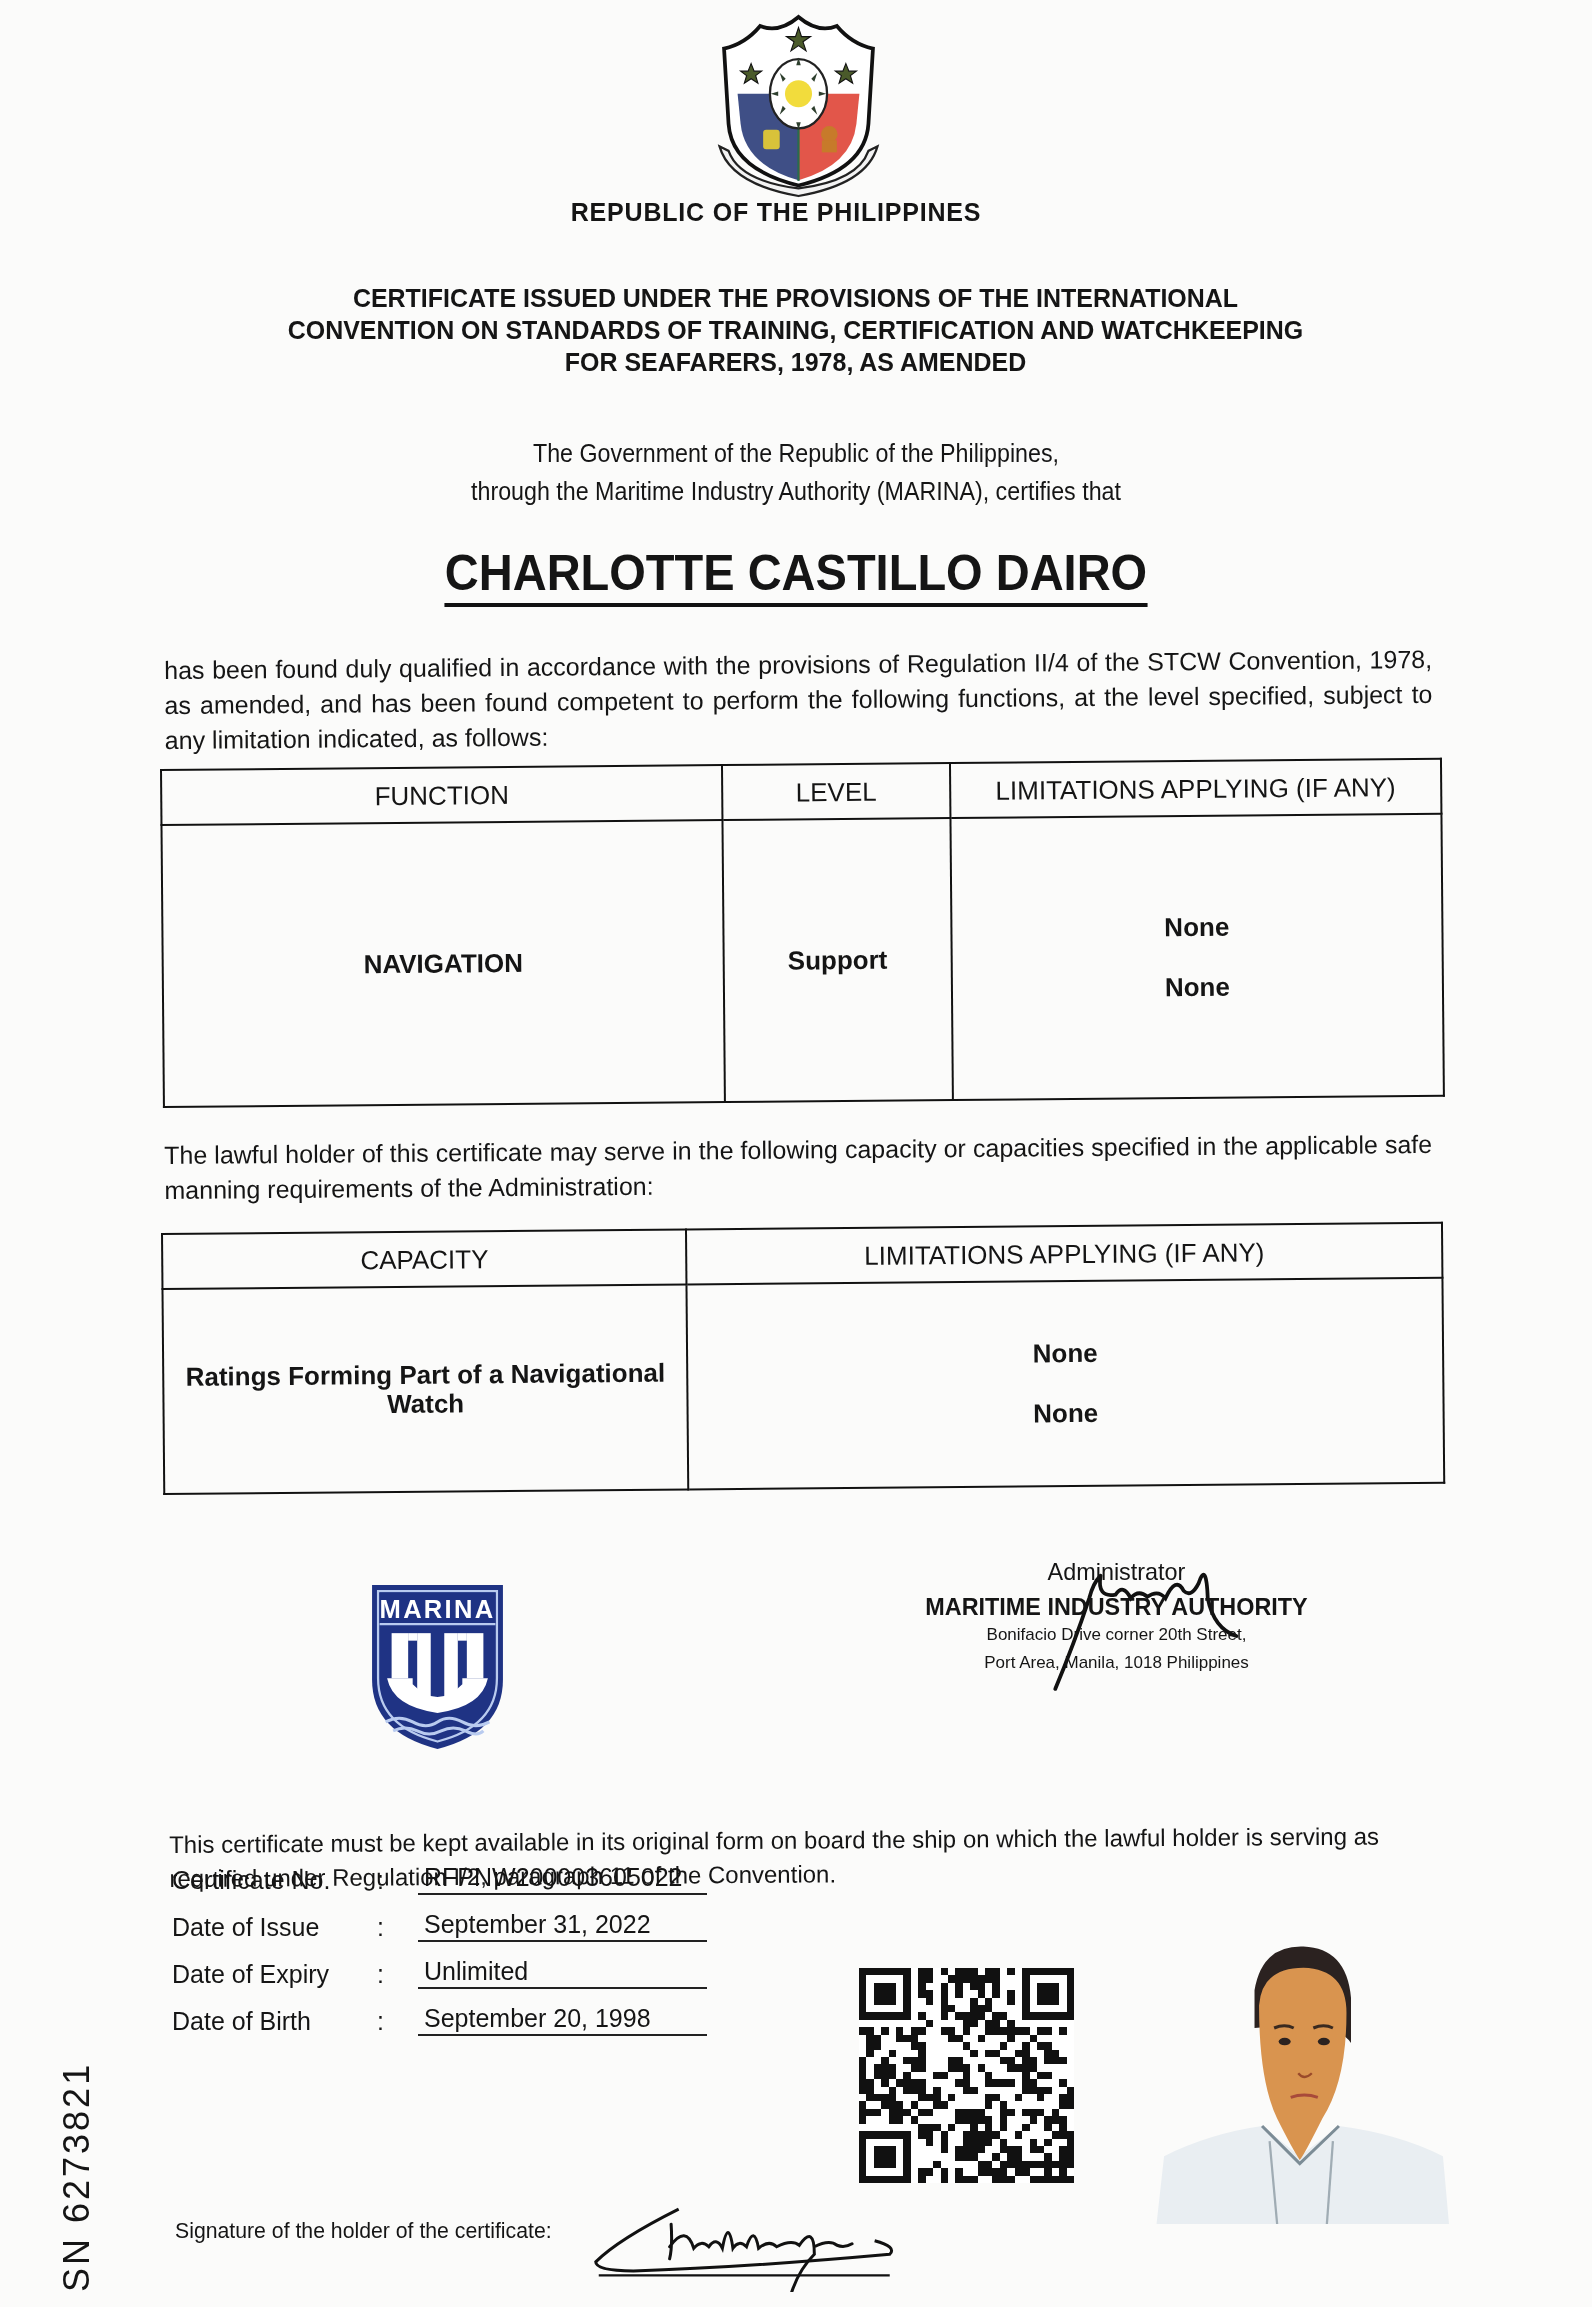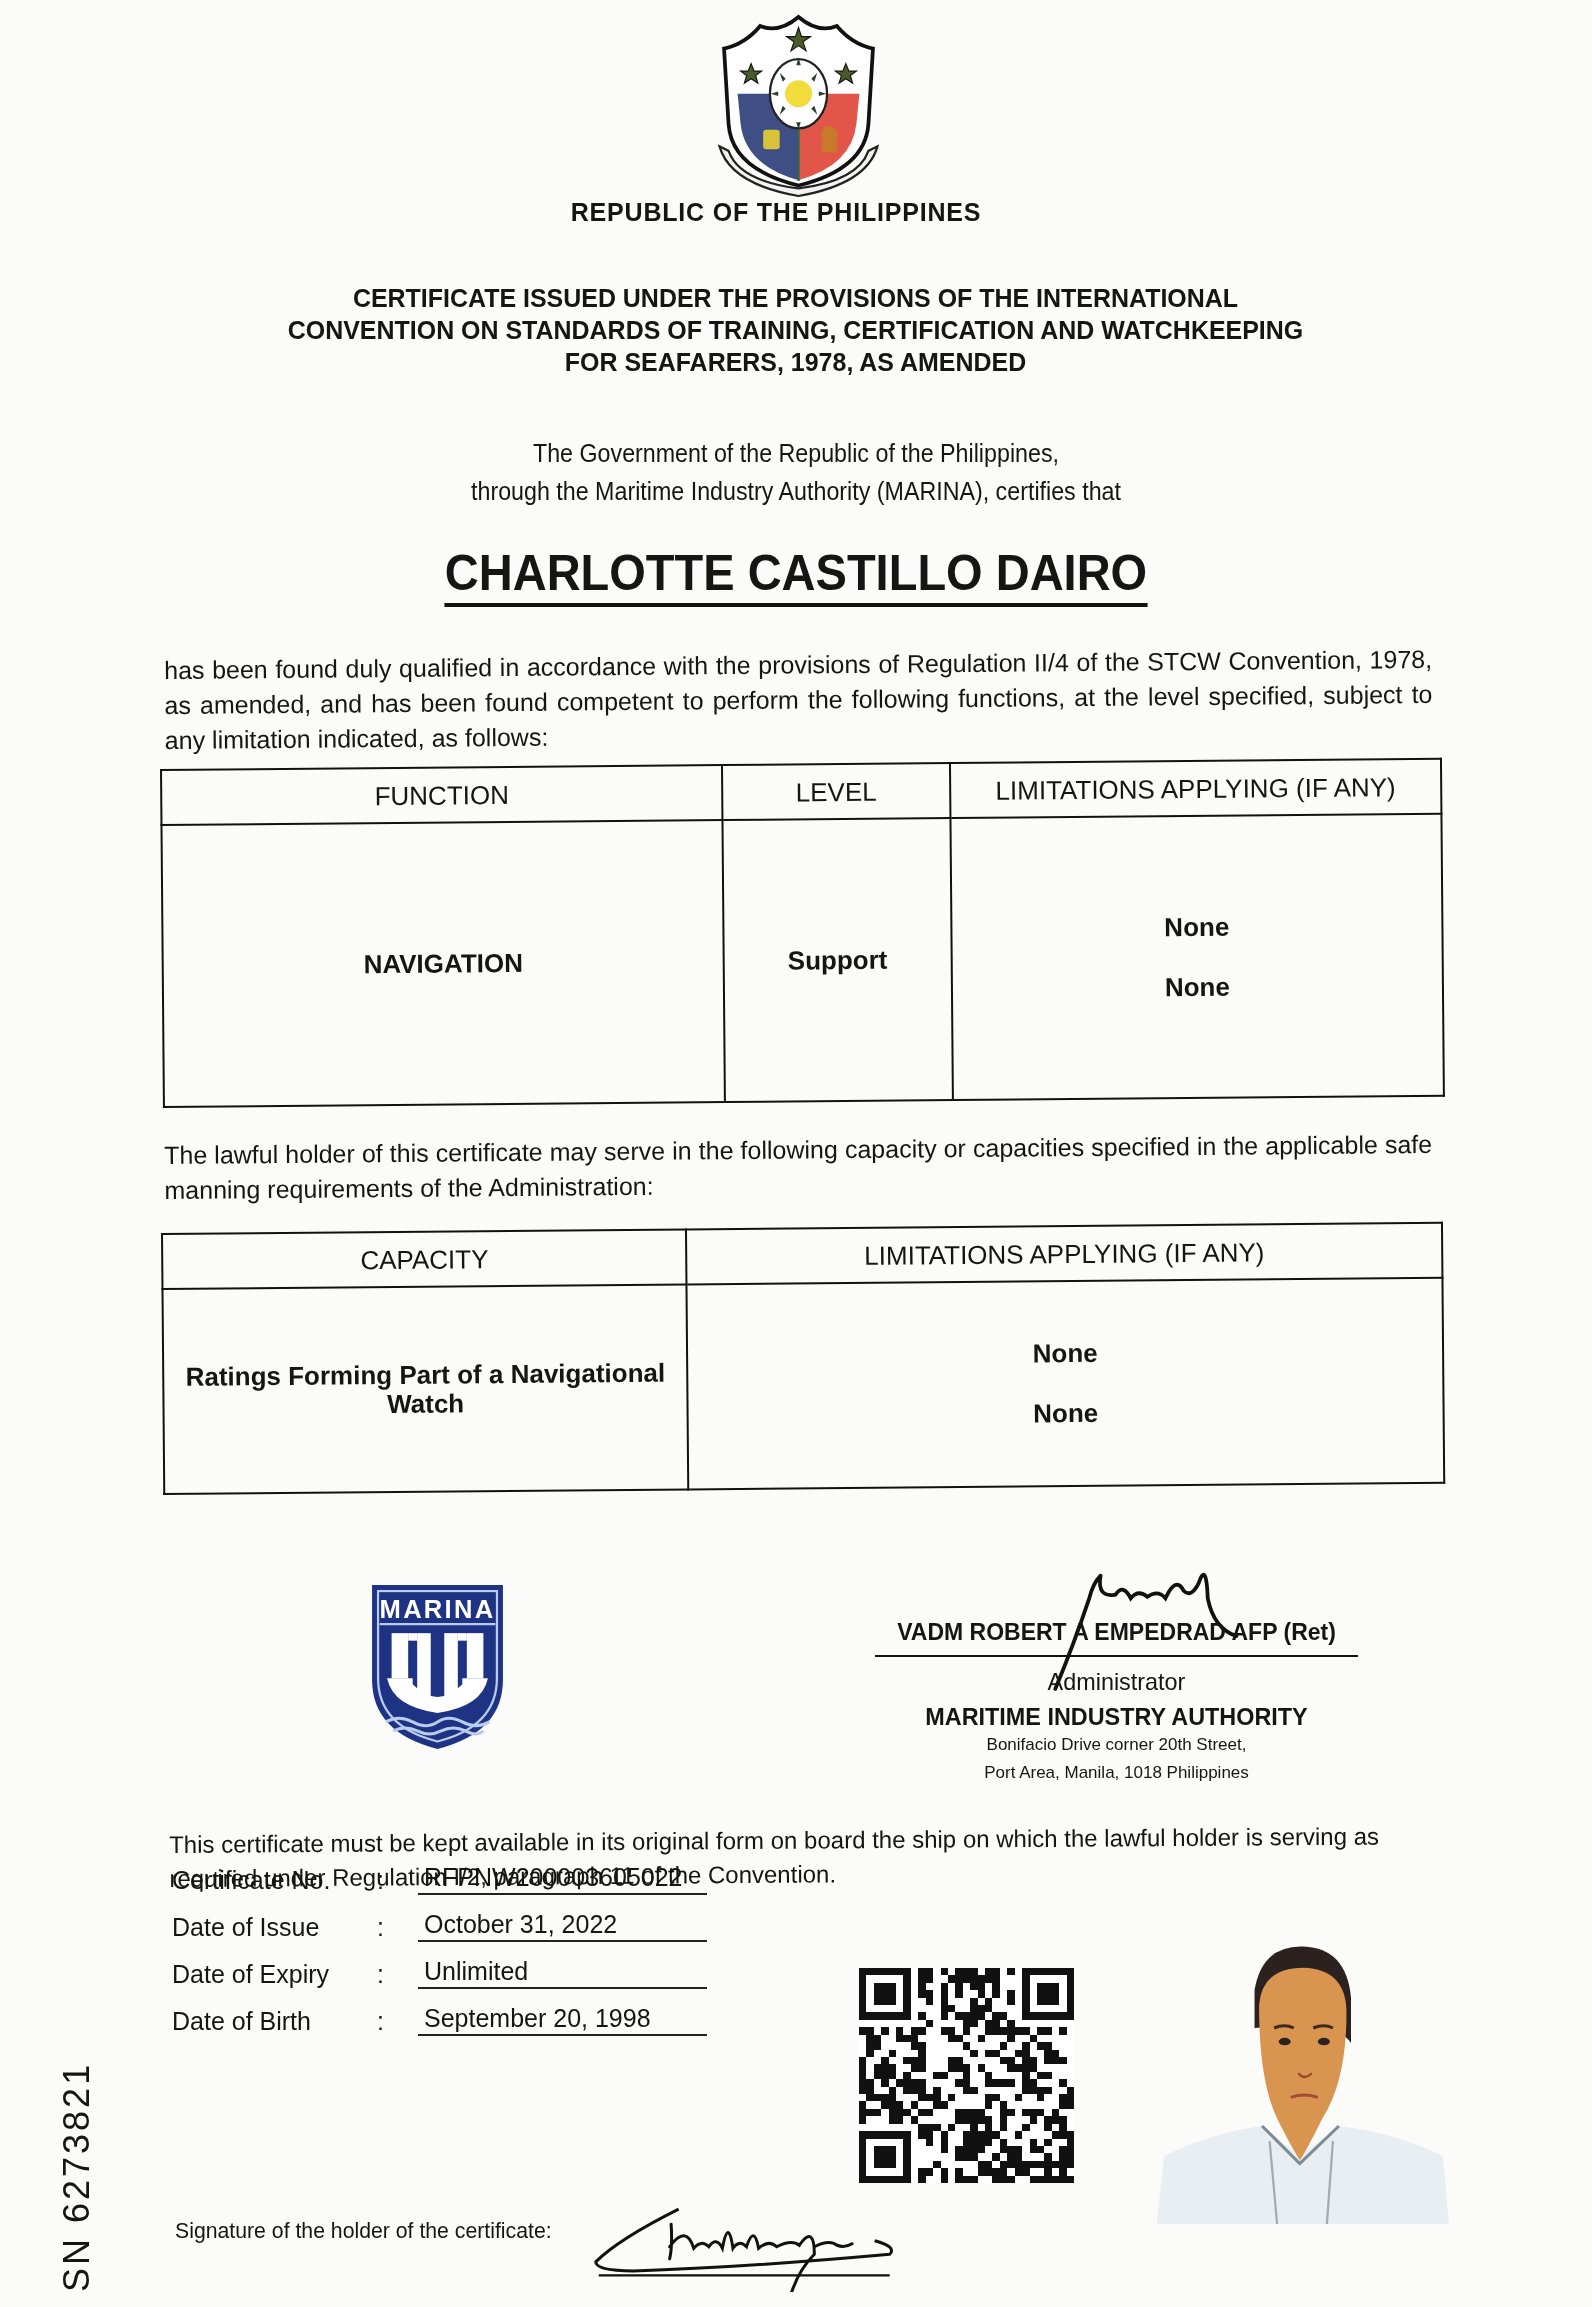--- a/index.html
+++ b/index.html
@@ -174,41 +174,40 @@
   </svg>
 </div>
 
 <div class="abs admin-sig">
   <svg viewBox="0 0 400 200" width="302" height="151">
     <path d="M150 180 Q175 120 195 60 Q200 40 210 30 M210 30 Q205 60 230 55 Q240 40 250 60 Q260 48 272 58 Q286 48 296 60 Q310 30 320 50 Q330 60 340 40 Q350 10 352 60 Q360 100 390 110" fill="none" stroke="#111" stroke-width="5" stroke-linecap="round"></path>
   </svg>
 </div>
 
 <div class="abs sig-block">
-  <div class="signatory">VADM ROBERT A EMPEDRAD AFP (Ret)</div>
   <div class="title">Administrator</div>
   <div class="org">MARITIME INDUSTRY AUTHORITY</div>
   <div class="addr">
     <div>Bonifacio Drive corner 20th Street,</div>
     <div>Port Area, Manila, 1018 Philippines</div>
   </div>
 </div>
 
 <div class="abs notice">This certificate must be kept available in its original form on board the ship on which the lawful holder is serving as required under Regulation I/2, paragraph 11 of the Convention.</div>
 
 <div class="abs fields">
   <div class="row">
     <span class="lbl">Certificate No.</span>
     <span class="colon">:</span>
     <span class="val">RFPNW200003605022</span>
   </div>
   <div class="row">
     <span class="lbl">Date of Issue</span>
     <span class="colon">:</span>
-    <span class="val">October 31, 2022</span>
+    <span class="val">September 31, 2022</span>
   </div>
   <div class="row">
     <span class="lbl">Date of Expiry</span>
     <span class="colon">:</span>
     <span class="val">Unlimited</span>
   </div>
   <div class="row">
     <span class="lbl">Date of Birth</span>
     <span class="colon">:</span>
     <span class="val">September 20, 1998</span>

